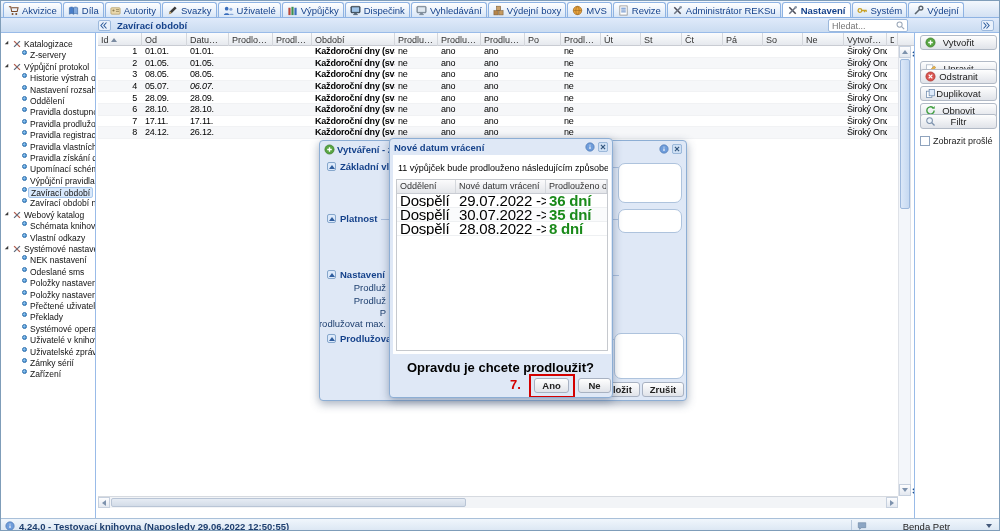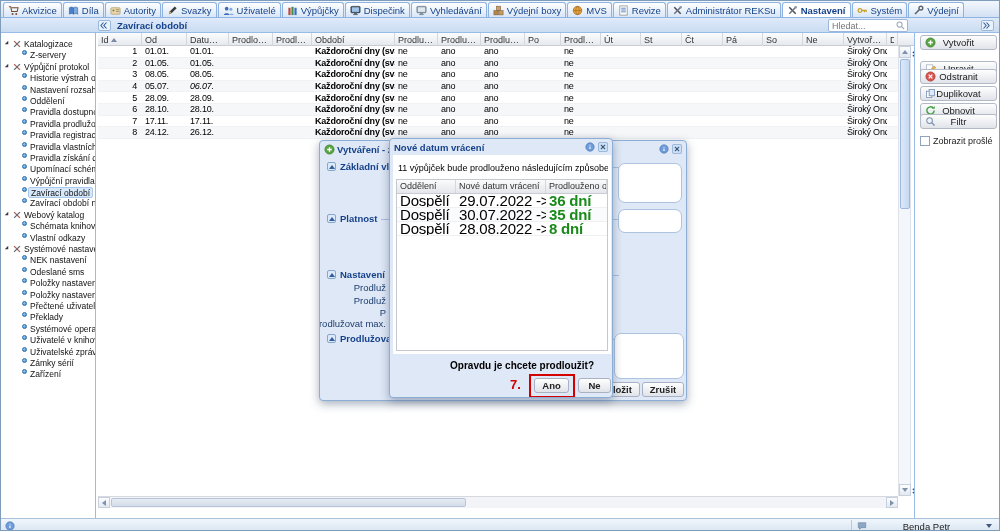--- a/index.html
+++ b/index.html
@@ -138,21 +138,21 @@
   #dlgMsg{position:absolute;left:8px;top:24px;width:210px;font-size:9px;white-space:nowrap;overflow:hidden}
   #fgrid{position:absolute;left:6px;top:40px;width:212px;height:172px;border:1px solid #c6c9ce;background:#fff}
   #fgridHeader{display:flex;height:14px;background:linear-gradient(#fbfbfc,#e4e6ea);border-bottom:1px solid #c9ccd3}
   .fgh{padding:0 3px;border-right:1px solid #d4d7dc;font-size:9px;color:#333;overflow:hidden;
        white-space:nowrap;line-height:13px;flex:none}
   .fgr{display:flex;height:14px;border-bottom:1px solid #eef0f2}
   .fgr.alt{background:#fafbfc}
   .fgc{padding:0 3px;font-size:15px;overflow:hidden;white-space:nowrap;line-height:13px;
        letter-spacing:-0.2px;flex:none}
   .fgc.days{color:#1a8a1a;font-weight:bold}
-  #dlgQuestion{position:absolute;right:18px;top:221px;font-weight:bold;font-size:10px}
+  #dlgQuestion{position:absolute;right:18px;top:221px;font-weight:bold;font-size:13px}
   #btnAno{left:144px;top:239px;width:35px}
   #btnNe{left:188px;top:239px;width:33px}
   #redbox{position:absolute;left:139px;top:235px;width:46px;height:24px;border:2px solid #d40000}
   #annot7{position:absolute;left:120px;top:238px;color:#d40000;font-weight:bold;font-size:13px}
 </style>
 </head>
 <body>
 
 <div id="app">
 
@@ -816,20 +816,21 @@
   </div>
 
 
   <div id="statusbar">
     <span id="statusInfoIcon">
         <svg width="10" height="10" viewBox="0 0 12 12">
           <circle cx="6" cy="6" r="5" fill="#6f9ddb" stroke="#4a76b0" stroke-width=".8"></circle>
           <path d="M6 5.4v3M6 3.2v1.1" stroke="#fff" stroke-width="1.3"></path>
         </svg>
       </span>
+    <span id="statusLeft">4.24.0 - Testovací knihovna (Naposledy 29.06.2022 12:50:55)</span>
     <div id="userCombo">
       <span class="ico" id="bubbleIcon">
           <svg width="10" height="10" viewBox="0 0 12 12">
             <path d="M1.5 2h9v6h-5L3 10V8H1.5z" fill="#8ca6c4" stroke="#5f7a99" stroke-width=".6"></path>
           </svg>
         </span>
       <span class="lbl">Benda Petr</span>
       <span class="caret"></span>
     </div>
   </div>

